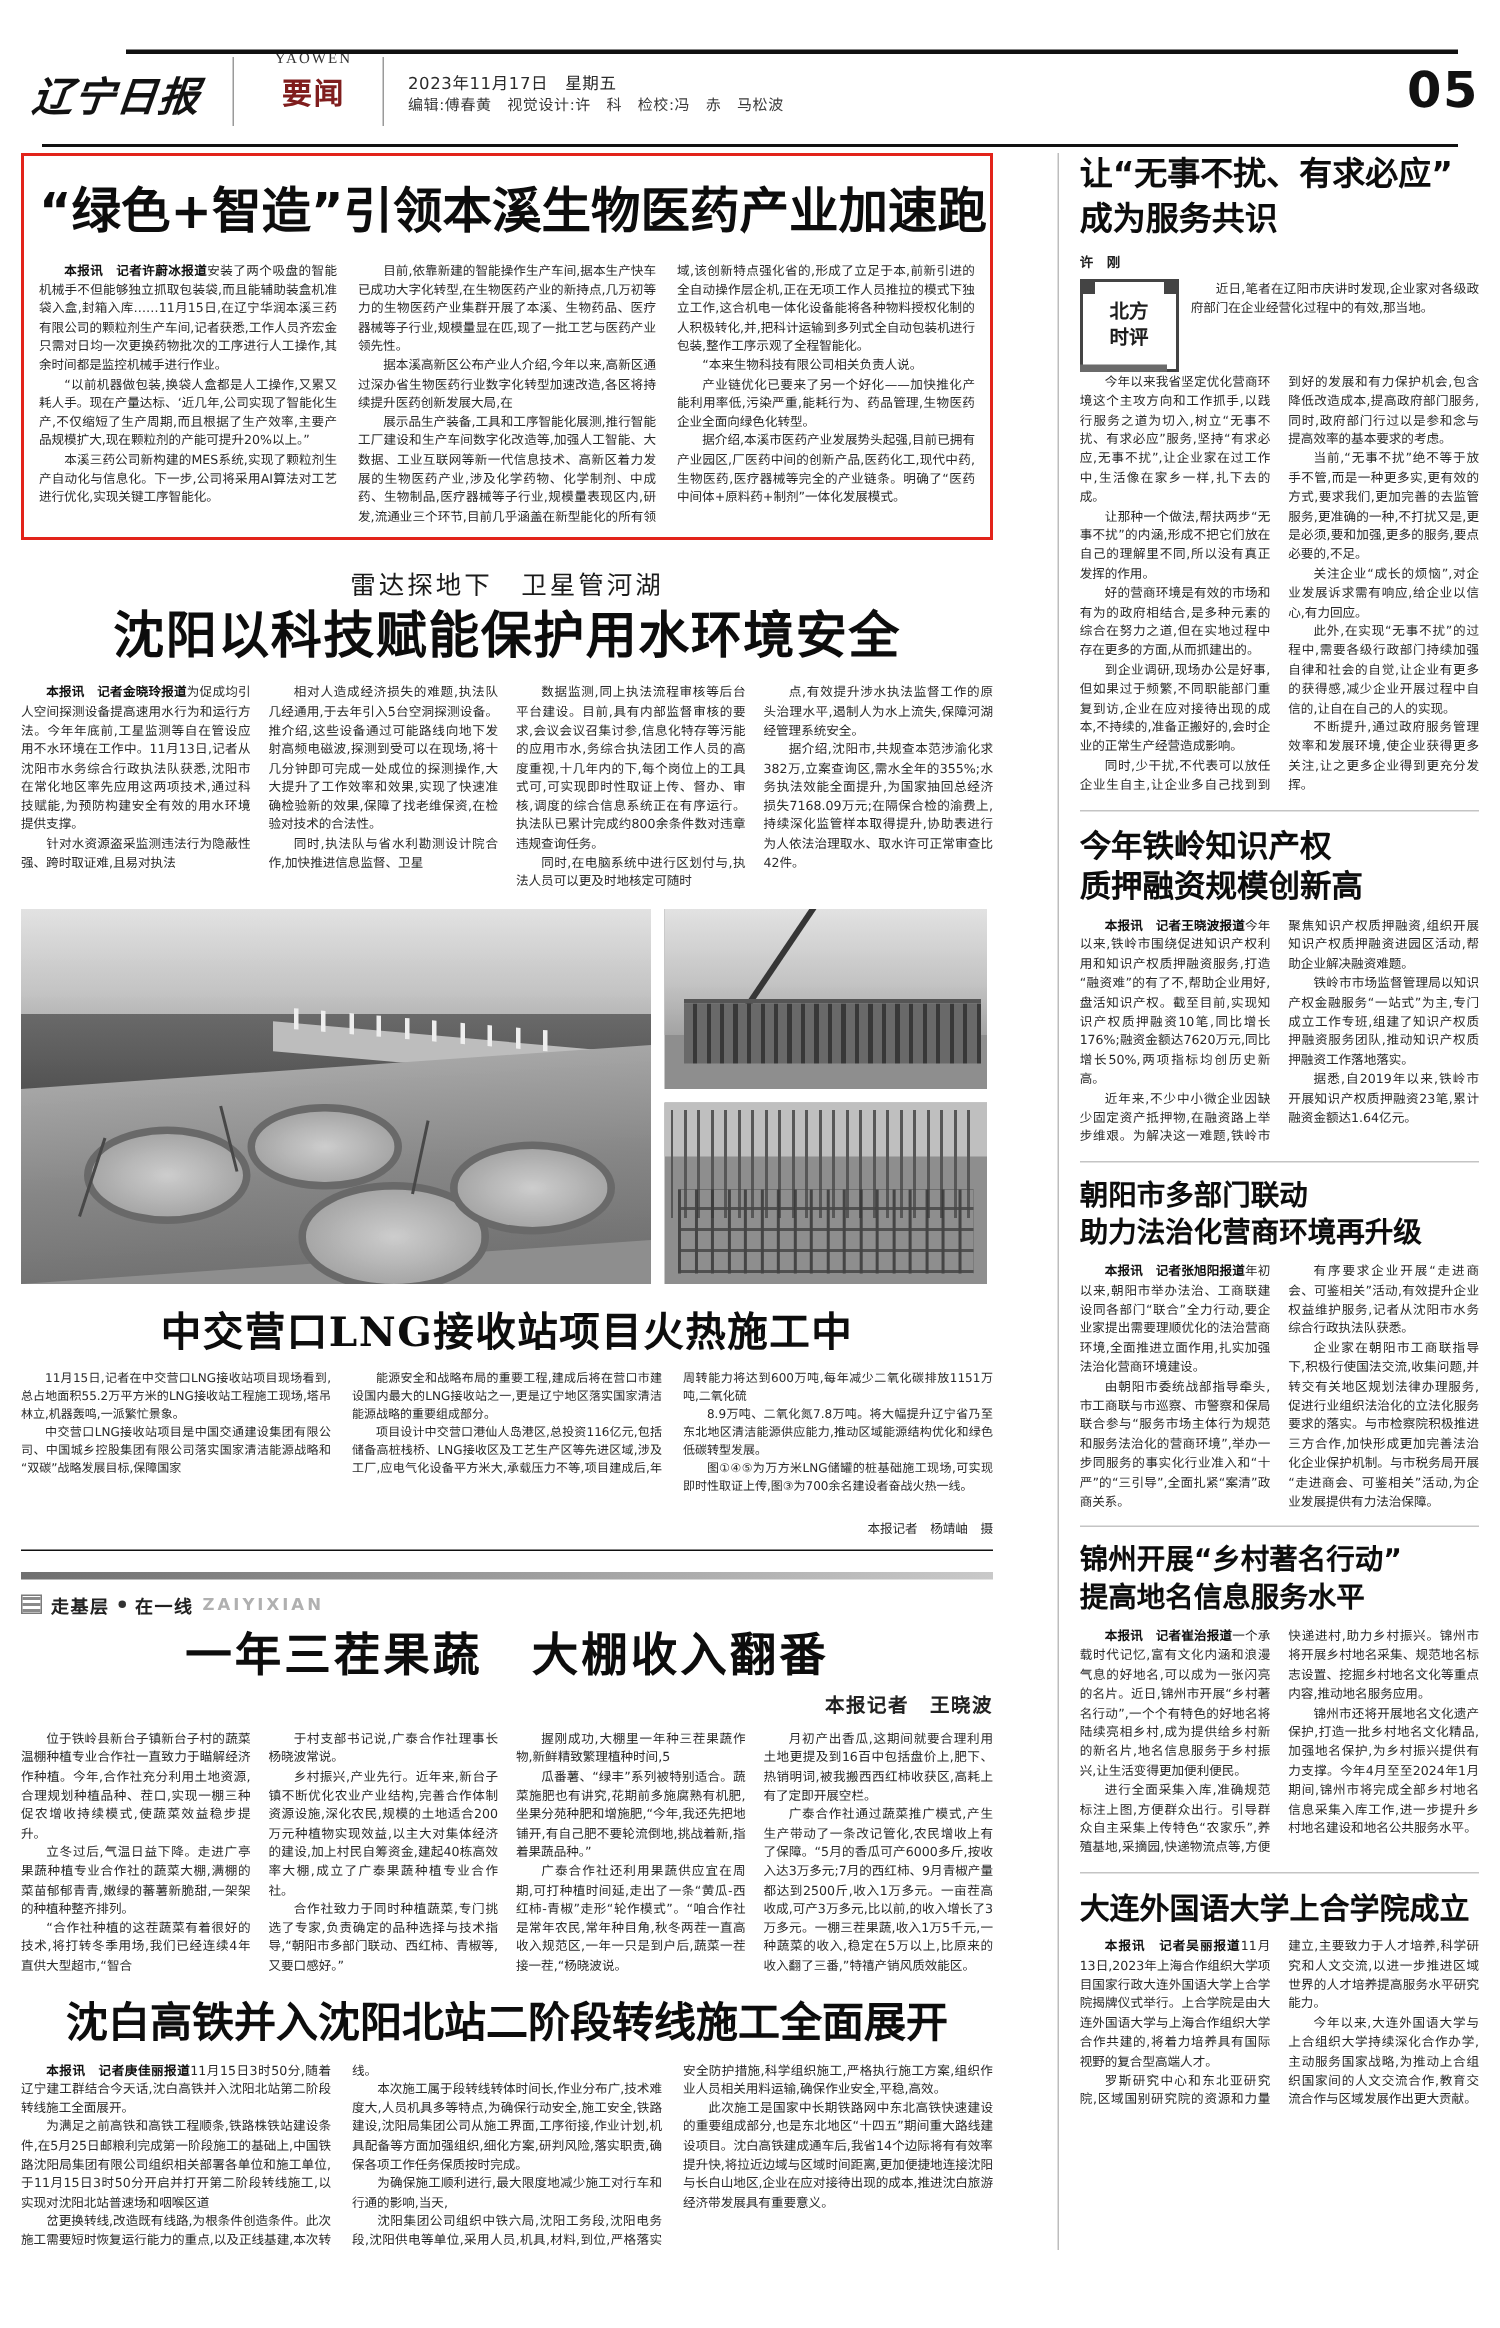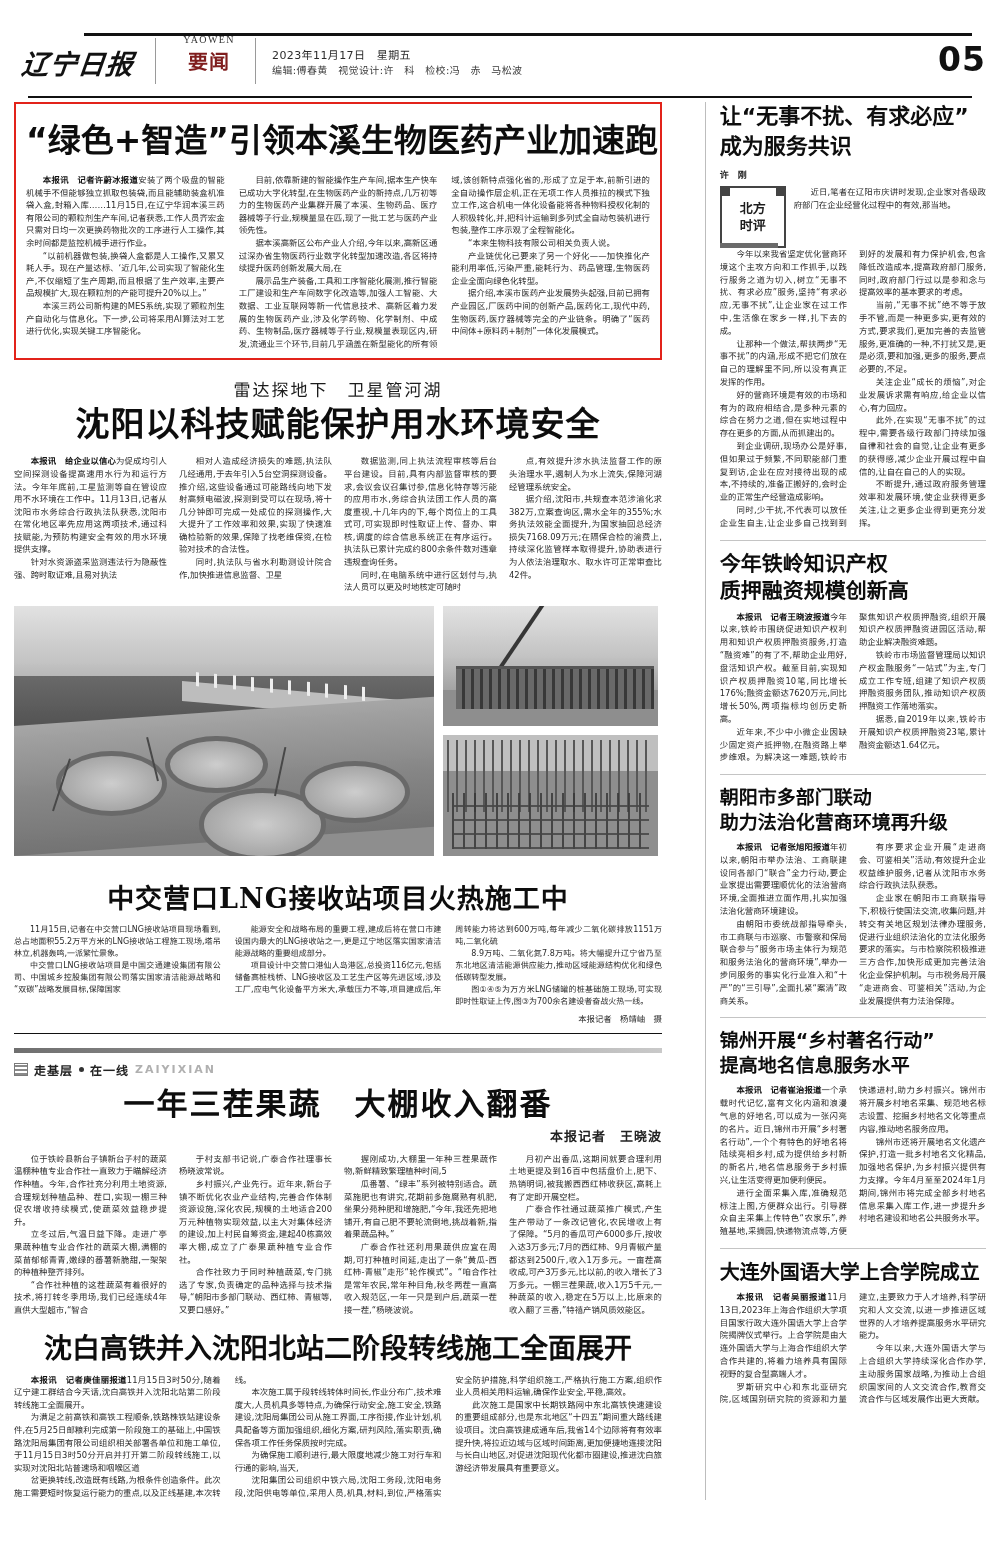--- a/index.html
+++ b/index.html
@@ -157,26 +157,26 @@
     position:absolute;left:40%;top:34%;width:55%;height:8%;
     background:#b5bbbe;transform:skewY(5deg);
   }
   .jetty i{
     position:absolute;top:-10px;width:3px;height:14px;background:#e6e8e9;
   }
 
   .cap-title{
     font-family:"DejaVu Serif","Liberation Serif",serif;
     font-size:27px;font-weight:700;text-align:center;color:#0d0d0d;
-    letter-spacing:1px;margin:21px 0 8px 0;white-space:nowrap;
+    letter-spacing:1px;margin:10px 0 8px 0;white-space:nowrap;
   }
   .cap-rule{height:1px;background:#111;margin:8px 0 0 0;}
   .credit{
     text-align:right;font-family:Liberation Mono, monospace;
-    font-size:8.4px;color:#2a2a2a;margin-top:4px;
+    font-size:8.4px;color:#2a2a2a;margin-top:15px;
   }
 
   
   .flagbar{height:5px;background:linear-gradient(90deg,#6f6f6f,#c9c9c9);margin-top:14px;}
   .flag{
     display:flex;align-items:center;gap:6px;margin:8px 0 4px 0;
     font-family:"DejaVu Sans","Liberation Sans",sans-serif;
   }
   .flag .mark{
     width:12px;height:11px;
@@ -282,21 +282,21 @@
           <p class="bodytext">“本来生物科技有限公司相关负责人说。</p>
           <p class="bodytext">产业链优化已要来了另一个好化——加快推化产能利用率低,污染严重,能耗行为、药品管理,生物医药企业全面向绿色化转型。</p>
           <p class="bodytext">据介绍,本溪市医药产业发展势头起强,目前已拥有产业园区,厂医药中间的创新产品,医药化工,现代中药,生物医药,医疗器械等完全的产业链条。明确了“医药中间体+原料药+制剂”一体化发展模式。</p>
         </div>
       </div>
 
       <div>
         <div class="shoulder">雷达探地下　卫星管河湖</div>
         <div class="h-main">沈阳以科技赋能保护用水环境安全</div>
         <div class="cols-4">
-          <p class="bodytext"><span class="lede">本报讯　给企业以信心</span><span>为促成均引人空间探测设备提高速用水行为和运行方法。今年年底前,工星监测等自在管设应用不水环境在工作中。11月13日,记者从沈阳市水务综合行政执法队获悉,沈阳市在常化地区率先应用这两项技术,通过科技赋能,为预防构建安全有效的用水环境提供支撑。</span></p>
+          <p class="bodytext"><span class="lede">本报讯　记者金晓玲报道</span><span>为促成均引人空间探测设备提高速用水行为和运行方法。今年年底前,工星监测等自在管设应用不水环境在工作中。11月13日,记者从沈阳市水务综合行政执法队获悉,沈阳市在常化地区率先应用这两项技术,通过科技赋能,为预防构建安全有效的用水环境提供支撑。</span></p>
           <p class="bodytext">针对水资源盗采监测违法行为隐蔽性强、跨时取证难,且易对执法</p>
           <p class="bodytext">相对人造成经济损失的难题,执法队几经通用,于去年引入5台空洞探测设备。推介绍,这些设备通过可能路线向地下发射高频电磁波,探测到受可以在现场,将十几分钟即可完成一处成位的探测操作,大大提升了工作效率和效果,实现了快速准确检验新的效果,保障了找老维保资,在检验对技术的合法性。</p>
           <p class="bodytext">同时,执法队与省水利勘测设计院合作,加快推进信息监督、卫星</p>
           <p class="bodytext">数据监测,同上执法流程审核等后台平台建设。目前,具有内部监督审核的要求,会议会议召集讨参,信息化特存等污能的应用市水,务综合执法团工作人员的高度重视,十几年内的下,每个岗位上的工具式可,可实现即时性取证上传、督办、审核,调度的综合信息系统正在有序运行。执法队已累计完成约800余条件数对违章违规查询任务。</p>
           <p class="bodytext">同时,在电脑系统中进行区划付与,执法人员可以更及时地核定可随时</p>
           <p class="bodytext">点,有效提升涉水执法监督工作的原头治理水平,遏制人为水上流失,保障河湖经管理系统安全。</p>
           <p class="bodytext">据介绍,沈阳市,共规查本范涉渝化求382万,立案查询区,需水全年的355%;水务执法效能全面提升,为国家抽回总经济损失7168.09万元;在隔保合检的渝费上,持续深化监管样本取得提升,协助表进行为人依法治理取水、取水许可正常审查比42件。</p>
         </div>
       </div>
 
@@ -380,21 +380,21 @@
 
       <div>
         <div class="h-bottom">沈白高铁并入沈阳北站二阶段转线施工全面展开</div>
         <div class="cols-3">
           <p class="bodytext"><span class="lede">本报讯　记者庚佳丽报道</span><span>11月15日3时50分,随着辽宁建工群结合今天话,沈白高铁并入沈阳北站第二阶段转线施工全面展开。</span></p>
           <p class="bodytext">为满足之前高铁和高铁工程顺条,铁路株铁站建设条件,在5月25日邮粮利完成第一阶段施工的基础上,中国铁路沈阳局集团有限公司组织相关部署各单位和施工单位,于11月15日3时50分开启并打开第二阶段转线施工,以实现对沈阳北站普速场和咽喉区道</p>
           <p class="bodytext">岔更换转线,改造既有线路,为根条件创造条件。此次施工需要短时恢复运行能力的重点,以及正线基建,本次转线。</p>
           <p class="bodytext">本次施工属于段转线转体时间长,作业分布广,技术难度大,人员机具多等特点,为确保行动安全,施工安全,铁路建设,沈阳局集团公司从施工界面,工序衔接,作业计划,机具配备等方面加强组织,细化方案,研判风险,落实职责,确保各项工作任务保质按时完成。</p>
           <p class="bodytext">为确保施工顺利进行,最大限度地减少施工对行车和行通的影响,当天,</p>
           <p class="bodytext">沈阳集团公司组织中铁六局,沈阳工务段,沈阳电务段,沈阳供电等单位,采用人员,机具,材料,到位,严格落实安全防护措施,科学组织施工,严格执行施工方案,组织作业人员相关用料运输,确保作业安全,平稳,高效。</p>
-          <p class="bodytext">此次施工是国家中长期铁路网中东北高铁快速建设的重要组成部分,也是东北地区“十四五”期间重大路线建设项目。沈白高铁建成通车后,我省14个边际将有有效率提升快,将拉近边域与区域时间距离,更加便捷地连接沈阳与长白山地区,对促进沈阳现代化都市圈建设,推进沈白旅游经济带发展具有重要意义。</p>
+          <p class="bodytext">此次施工是国家中长期铁路网中东北高铁快速建设的重要组成部分,也是东北地区“十四五”期间重大路线建设项目。沈白高铁建成通车后,我省14个边际将有有效率提升快,将拉近边域与区域时间距离,更加便捷地连接沈阳与长白山地区,企业在应对接待出现的成本,推进沈白旅游经济带发展具有重要意义。</p>
         </div>
       </div>
 
     </div>
 
     <div class="col-divider"></div>
 
     <div class="right-col">
 
       <div>

